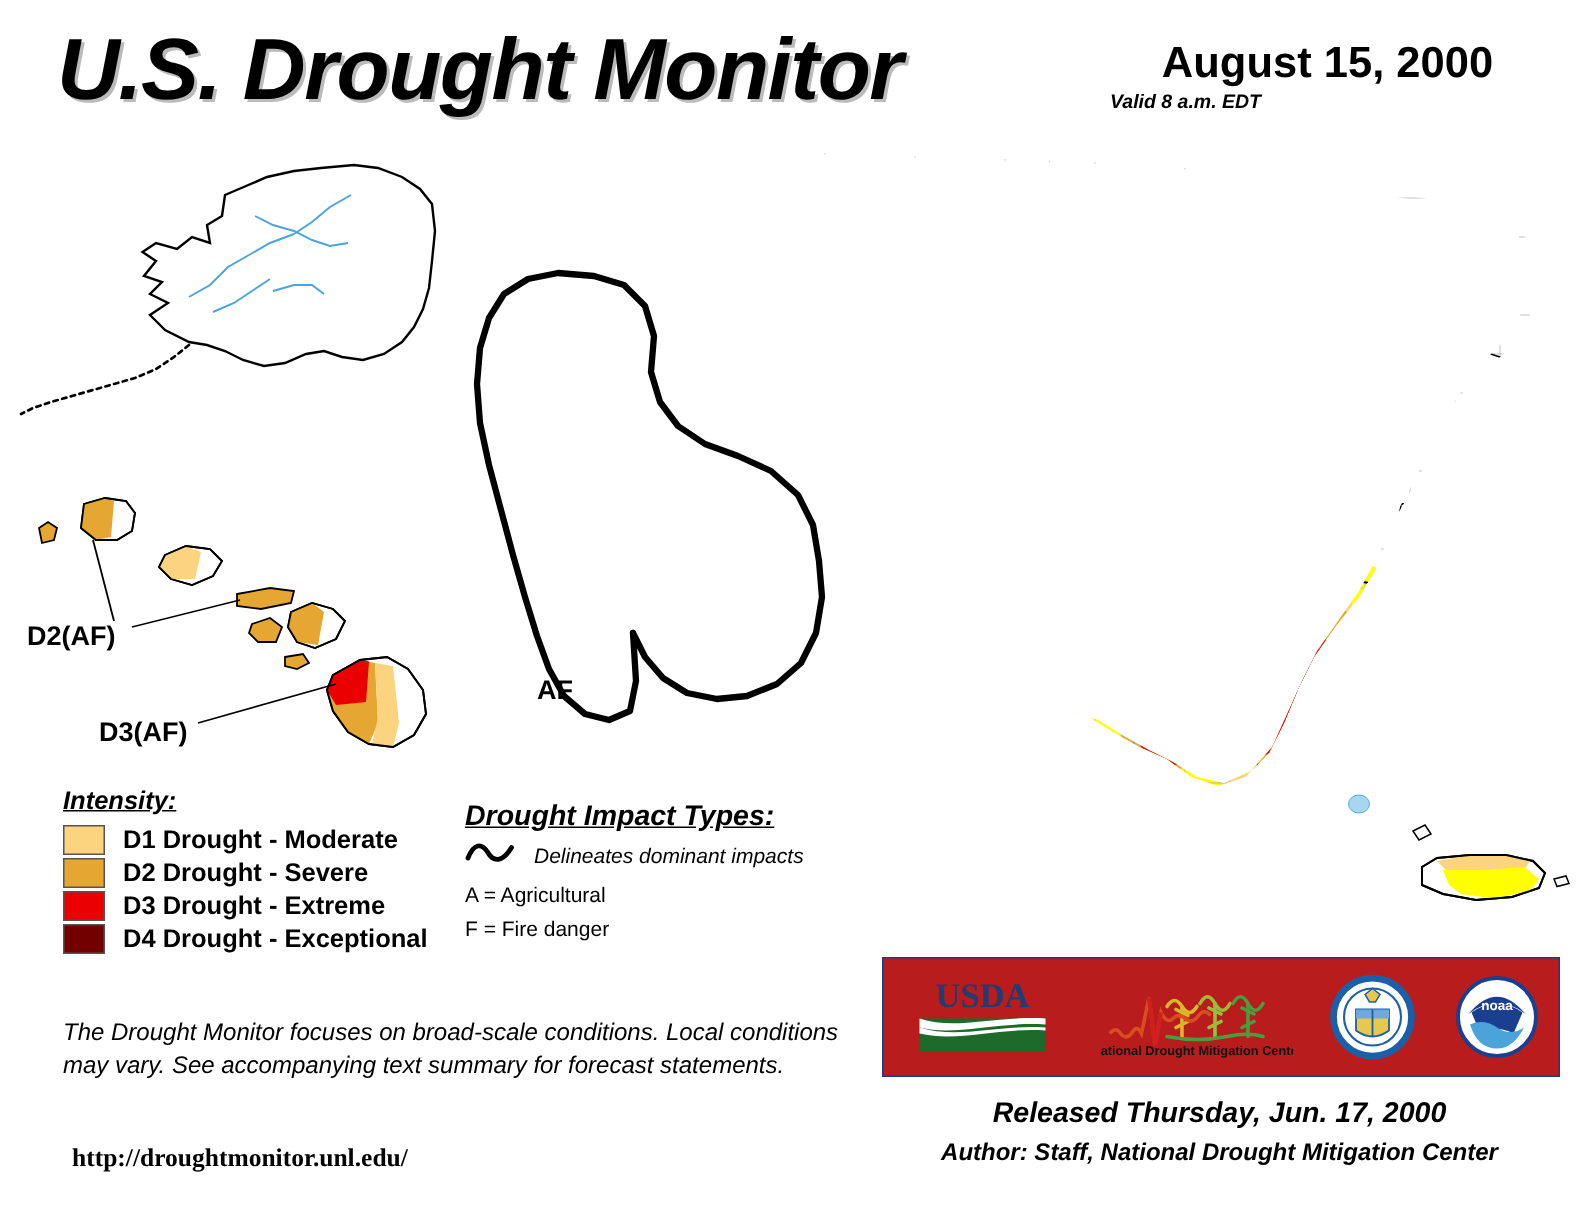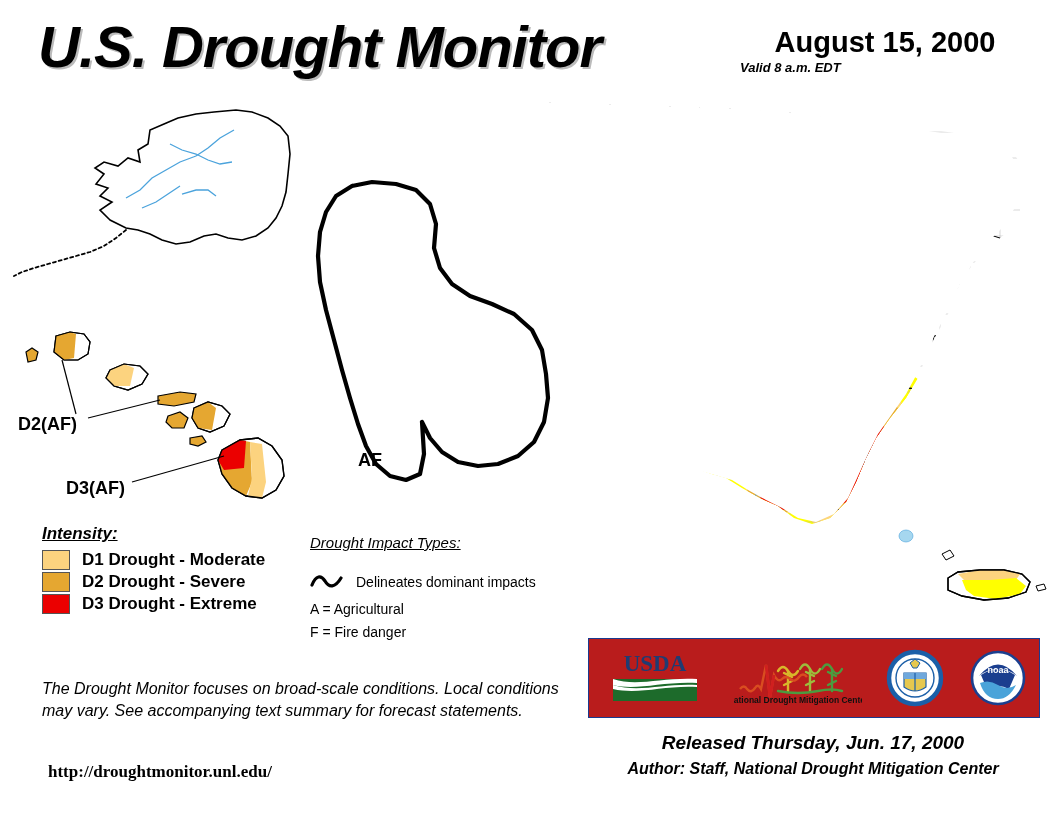--- a/index.html
+++ b/index.html
@@ -30,23 +30,23 @@
   #legend{left:42px;top:524px;}
   .leg-title{font-size:17px;font-style:italic;font-weight:bold;
              text-decoration:underline;margin-bottom:5px;}
   .leg-row{display:flex;align-items:center;height:22px;margin-bottom:0px;}
   .leg-sw{width:26px;height:18px;border:1px solid #555;margin-right:12px;
           flex:0 0 auto;}
   .leg-lbl{font-size:17px;font-weight:bold;white-space:nowrap;}
 
   
   #impacts{left:310px;top:534px;}
-  .imp-title{font-size:15px;font-style:italic;text-decoration:underline;
-             margin-bottom:22px;}
-  .imp-squig{display:flex;align-items:center;margin-bottom:10px;}
+  .imp-title{font-size:19px;font-style:italic;text-decoration:underline;
+             margin-bottom:4px;font-weight:bold;}
+  .imp-squig{display:flex;align-items:flex-end;margin-bottom:10px;font-style:italic;}
   .imp-squig span{font-size:14px;margin-left:12px;}
   .imp-line{font-size:14px;margin-bottom:7px;}
 
   
   #disclaim{left:42px;top:678px;width:520px;font-size:16px;font-style:italic;
             line-height:1.35;}
   #url{left:48px;top:762px;font-size:17px;font-weight:bold;
        font-family:"Liberation Serif",serif;}
 
   
@@ -364,20 +364,24 @@
     <span class="leg-lbl">D1 Drought - Moderate</span>
   </div>
   <div class="leg-row">
     <span class="leg-sw" style="background:#E5A731"></span>
     <span class="leg-lbl">D2 Drought - Severe</span>
   </div>
   <div class="leg-row">
     <span class="leg-sw" style="background:#EB0000"></span>
     <span class="leg-lbl">D3 Drought - Extreme</span>
   </div>
+  <div class="leg-row">
+    <span class="leg-sw" style="background:#730000"></span>
+    <span class="leg-lbl">D4 Drought - Exceptional</span>
+  </div>
 </div>
 
 <div class="abs" id="impacts">
   <div class="imp-title">Drought Impact Types:</div>
   <div class="imp-squig">
     <svg width="34" height="18">
       <path d="M2,12 C6,2 11,2 15,8 C19,15 25,15 31,5" fill="none" stroke="#000" stroke-width="3.2" stroke-linecap="round"></path>
     </svg>
     <span>Delineates dominant impacts</span>
   </div>

